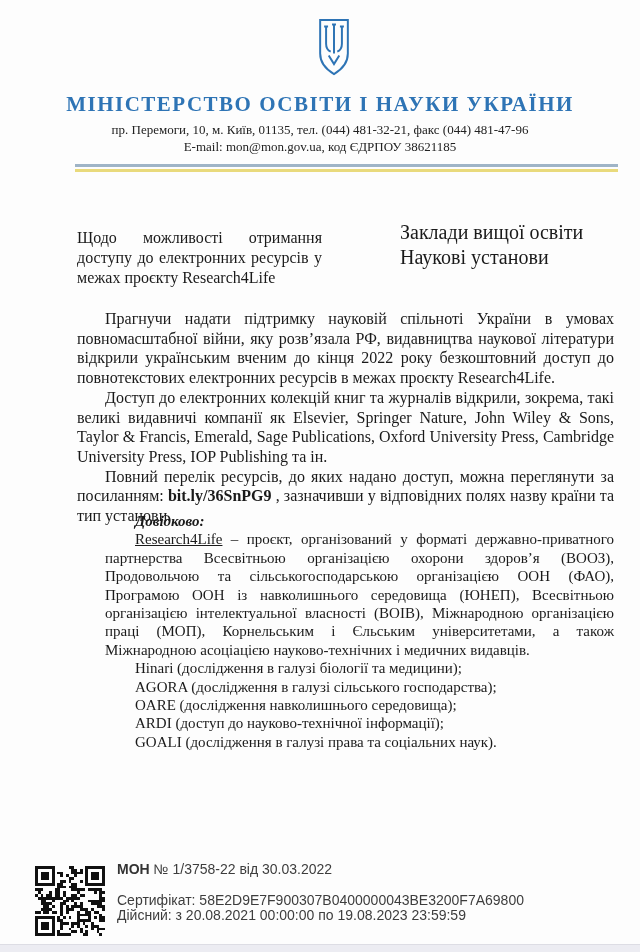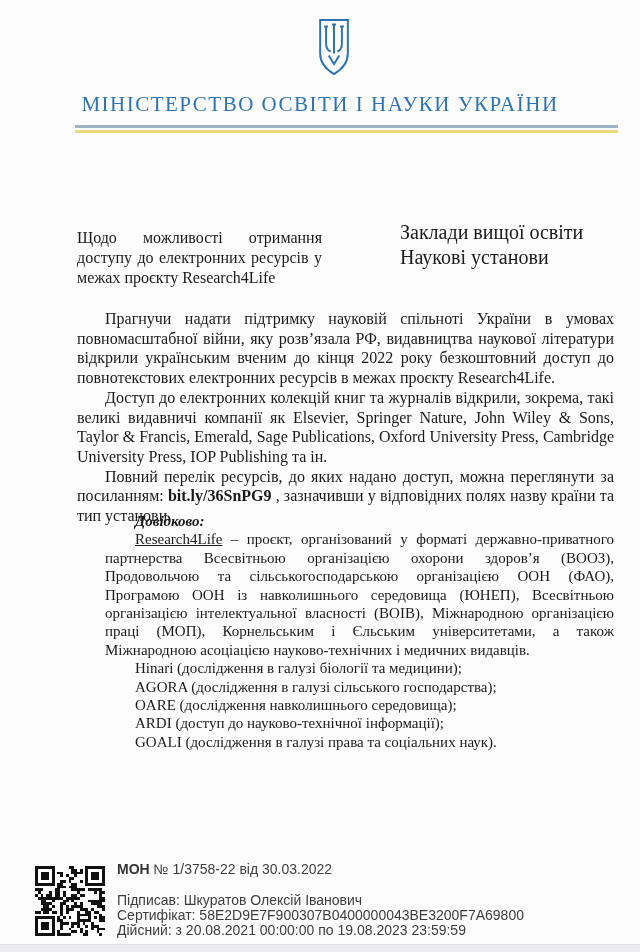--- a/index.html
+++ b/index.html
@@ -12,21 +12,21 @@
     font-family: "Liberation Serif", "DejaVu Serif", serif;
     color: #1a1a1a;
   }
 
   
   .letterhead { text-align: center; padding-top: 18px; }
   .emblem-wrap { display: inline-block; transform: translateX(14px); }
   .ministry-title {
     margin-top: 12px;
     color: #2e74b5;
-    font-weight: normal;
+    font-weight: bold;
     font-size: 21px;
     letter-spacing: 1.5px;
     line-height: 24px;
   }
   .address {
     margin-top: 5px;
     font-size: 13px;
     line-height: 17px;
     color: #222;
   }
@@ -98,20 +98,24 @@
       <g fill="none" stroke="#2e74b5" stroke-width="3">
         <path d="M13 13 v26 q0 9 7 12"></path>
         <path d="M37 13 v26 q0 9 -7 12"></path>
         <path d="M25 10 v44"></path>
         <path d="M10 13 h6 M34 13 h6 M22 10 h6"></path>
         <path d="M17 57 l8 13 l8 -13"></path>
       </g>
     </svg>
   </div>
   <div class="ministry-title">МІНІСТЕРСТВО ОСВІТИ І НАУКИ УКРАЇНИ</div>
+  <div class="address">
+    <div>пр. Перемоги, 10, м. Київ, 01135, тел. (044) 481-32-21, факс (044) 481-47-96</div>
+    <div>E-mail: mon@mon.gov.ua, код ЄДРПОУ 38621185</div>
+  </div>
 </div>
 <div class="divider">
   <div class="line-blue"></div>
   <div class="line-gap"></div>
   <div class="line-yellow"></div>
 </div>
 
 <div class="recipient">
   <div>Заклади вищої освіти</div>
   <div>Наукові установи</div>
@@ -347,18 +351,17 @@
       <rect x="72" y="0" width="28" height="28" fill="#111"></rect>
       <rect x="76" y="4" width="20" height="20" fill="#fff"></rect>
       <rect x="80" y="8" width="12" height="12" fill="#111"></rect>
       <rect x="0" y="72" width="28" height="28" fill="#111"></rect>
       <rect x="4" y="76" width="20" height="20" fill="#fff"></rect>
       <rect x="8" y="80" width="12" height="12" fill="#111"></rect>
     </svg>
 </div>
 <div class="sig-text">
   <div class="sig-doc"><b>МОН</b><span> № 1/3758-22 від 30.03.2022</span></div>
-  <div>Підписав: Шкуратов Олексій Іванович</div>
   <div>Сертифікат: 58E2D9E7F900307B0400000043BE3200F7A69800</div>
   <div>Дійсний: з 20.08.2021 00:00:00 по 19.08.2023 23:59:59</div>
 </div>
 
 <div class="bottom-bar"></div>
 
 </body></html>

